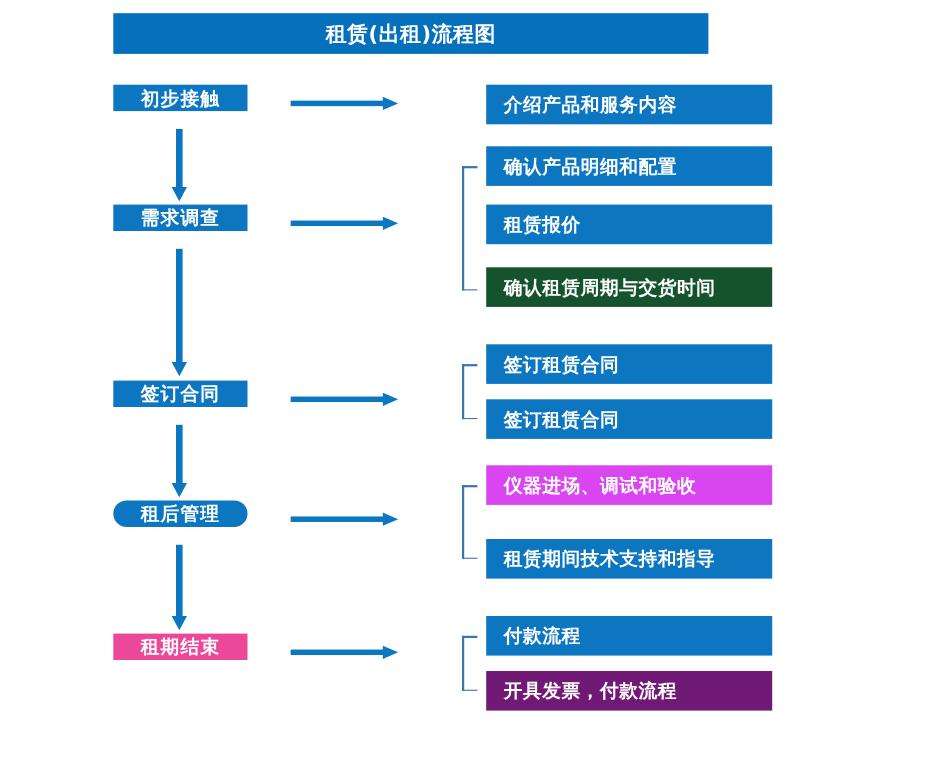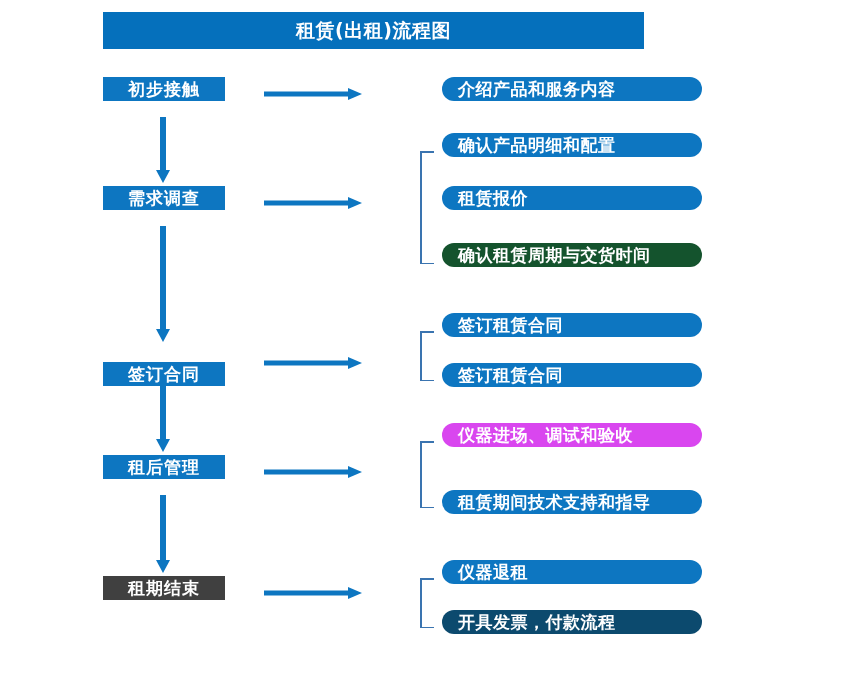--- a/index.html
+++ b/index.html
@@ -44,31 +44,30 @@
     align-items: center;
     justify-content: center;
     font-size: 17px;
     font-weight: bold;
     letter-spacing: 1px;
   }
   .task-box {
     position: absolute;
     left: 442px;
     width: 260px;
-    height: 24px;
+    height: 36px;
     background: #0d76c1;
     color: #ffffff;
     display: flex;
     align-items: center;
     font-size: 17px;
     font-weight: bold;
     padding-left: 16px;
     box-sizing: border-box;
     letter-spacing: 0.5px;
-    border-radius: 13px;
   }
   .h-arrow {
     position: absolute;
     left: 264px;
     width: 98px;
     height: 14px;
   }
   .v-arrow {
     position: absolute;
     left: 152px;
@@ -105,35 +104,35 @@
 </head>
 <body>
 
 <div id="canvas">
 
   <div class="title-bar">租赁(出租)流程图</div>
 
   <div id="stage-layer">
       <div class="stage-box" style="top: 77px; background: rgb(13, 118, 193);">初步接触</div>
       <div class="stage-box" style="top: 186px; background: rgb(13, 118, 193);">需求调查</div>
-      <div class="stage-box" style="top: 362px; background: rgb(13, 118, 193);">签订合同</div>
-      <div class="stage-box" style="top: 455px; background: rgb(13, 118, 193);">租后管理</div>
-      <div class="stage-box" style="top: 576px; background: #404040;">租期结束</div>
+      <div class="stage-box" style="top: 346px; background: rgb(13, 118, 193);">签订合同</div>
+      <div class="stage-box" style="top: 455px; background: rgb(13, 118, 193); border-radius: 17px;">租后管理</div>
+      <div class="stage-box" style="top: 576px; background: #ec4899;">租期结束</div>
     </div>
   <div id="task-layer">
       <div class="task-box" style="top: 77px; background: rgb(13, 118, 193);">介绍产品和服务内容</div>
       <div class="task-box" style="top: 133px; background: rgb(13, 118, 193);">确认产品明细和配置</div>
       <div class="task-box" style="top: 186px; background: rgb(13, 118, 193);">租赁报价</div>
       <div class="task-box" style="top: 243px; background: #14532d;">确认租赁周期与交货时间</div>
       <div class="task-box" style="top: 313px; background: rgb(13, 118, 193);">签订租赁合同</div>
       <div class="task-box" style="top: 363px; background: rgb(13, 118, 193);">签订租赁合同</div>
       <div class="task-box" style="top: 423px; background: #d946ef;">仪器进场、调试和验收</div>
       <div class="task-box" style="top: 490px; background: rgb(13, 118, 193);">租赁期间技术支持和指导</div>
-      <div class="task-box" style="top: 560px; background: rgb(13, 118, 193);">仪器退租</div>
-      <div class="task-box" style="top: 610px; background: #0c4a6e; text-align: right;">开具发票，付款流程</div>
+      <div class="task-box" style="top: 560px; background: rgb(13, 118, 193);">付款流程</div>
+      <div class="task-box" style="top: 610px; background: #701a75; text-align: right;">开具发票，付款流程</div>
     </div>
   <div id="arrow-layer">
       <div class="h-arrow" style="top: 86px;"><svg width="98" height="14" viewBox="0 0 98 14">
           <rect x="0" y="4.5" width="86" height="5" fill="#0d76c1"></rect>
           <polygon points="84,1 98,7 84,13" fill="#0d76c1"></polygon>
         </svg></div>
       <div class="h-arrow" style="top: 195px;"><svg width="98" height="14" viewBox="0 0 98 14">
           <rect x="0" y="4.5" width="86" height="5" fill="#0d76c1"></rect>
           <polygon points="84,1 98,7 84,13" fill="#0d76c1"></polygon>
         </svg></div>

